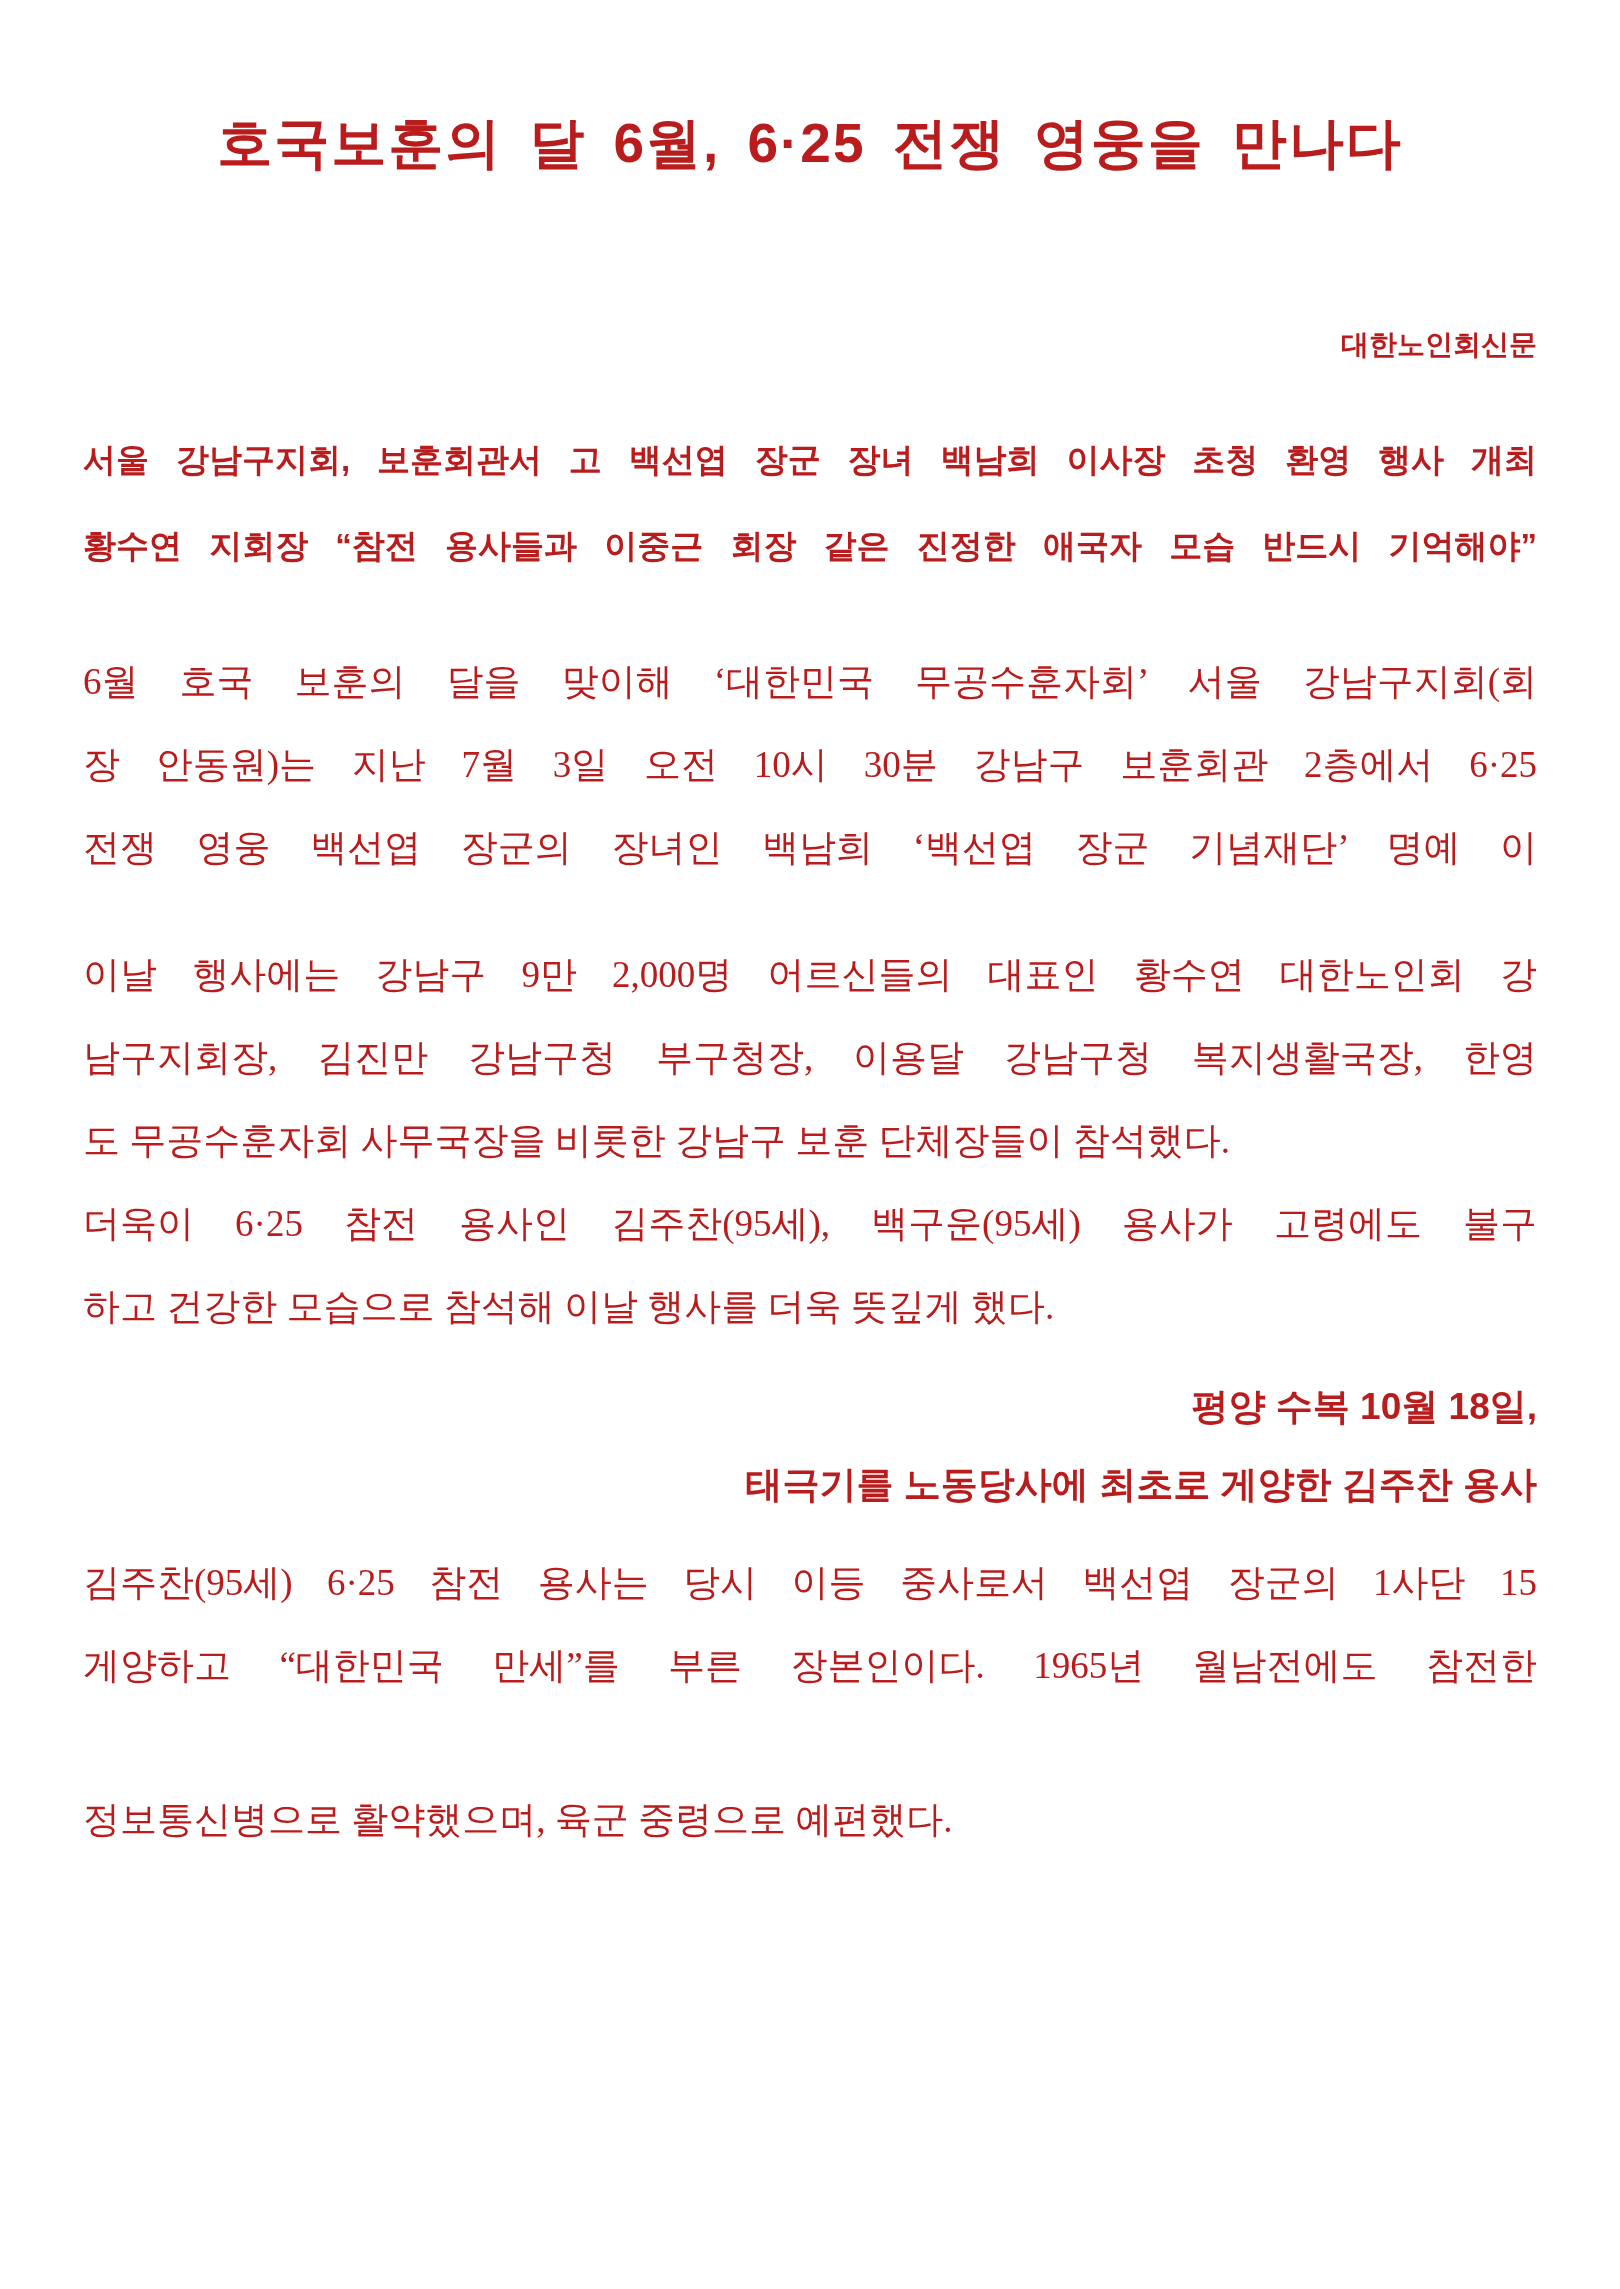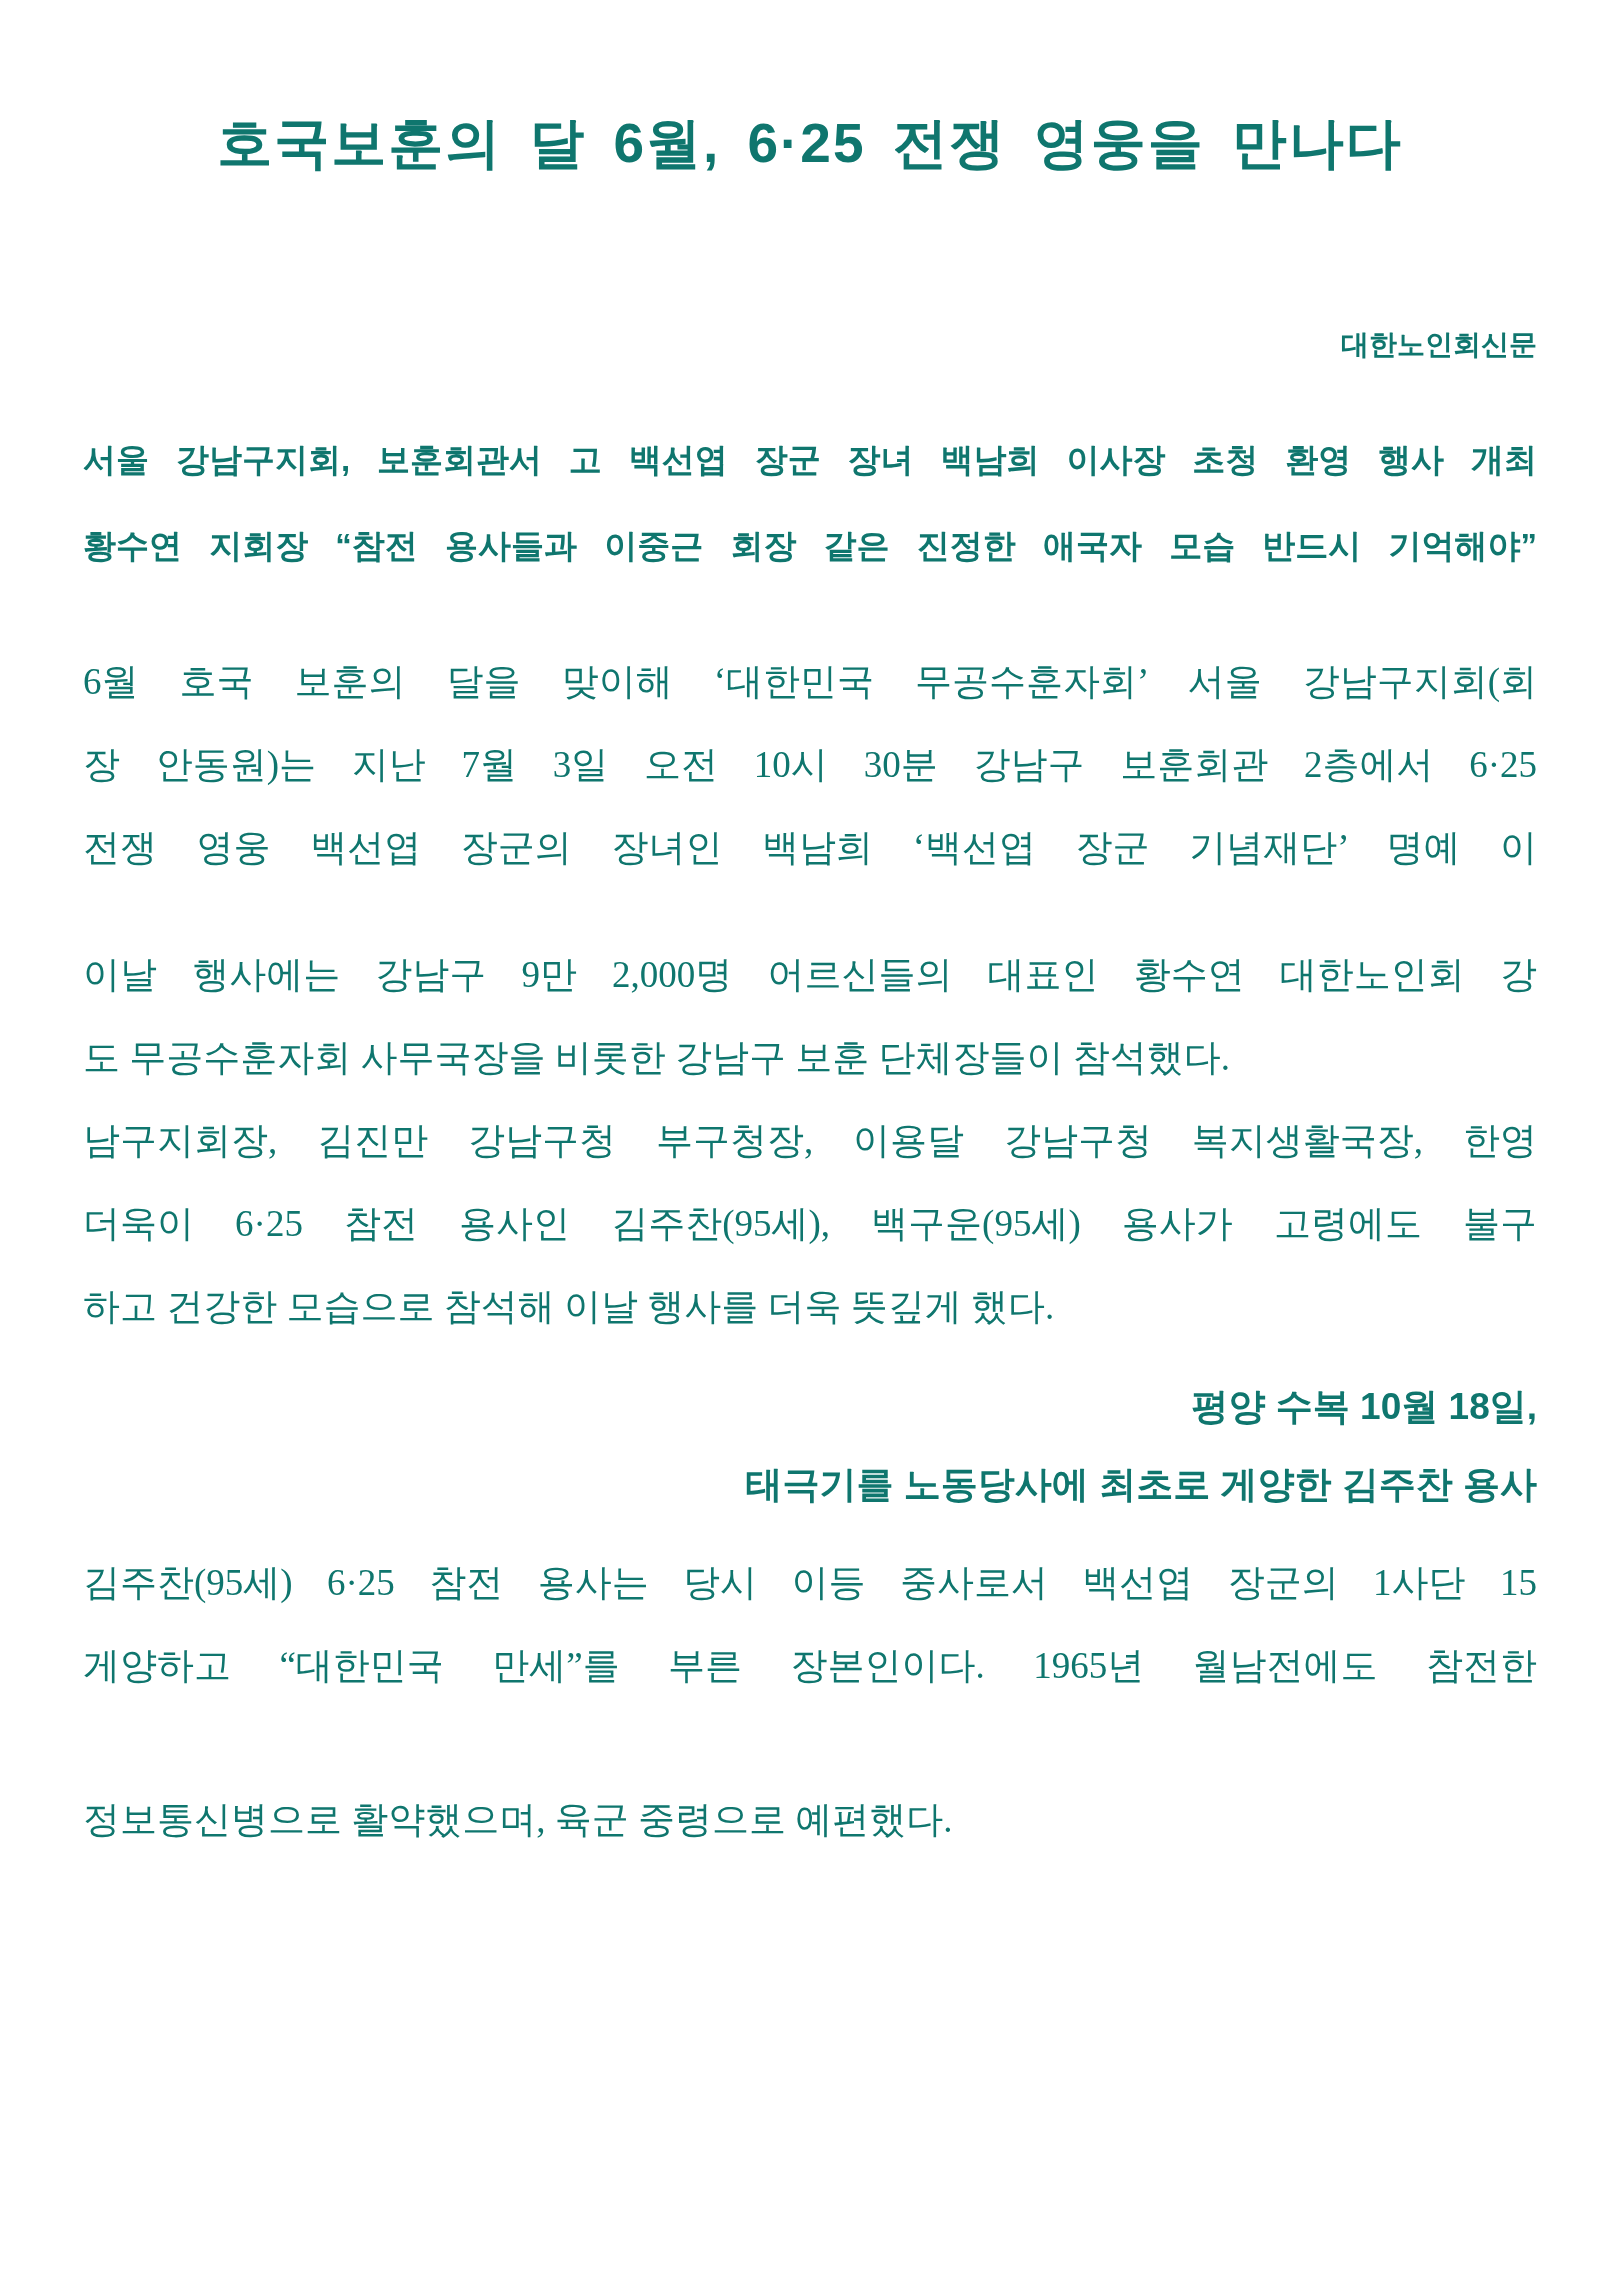--- a/index.html
+++ b/index.html
@@ -2,21 +2,21 @@
 <html lang="ko"><head>
 <meta charset="utf-8">
 <style>
   html, body { margin: 0; padding: 0; background: #ffffff; }
   .page {
     position: relative;
     width: 1620px;
     height: 2020px;
     margin: 0 auto;
     background: #ffffff;
-    color: #0f766e;
+    color: #b91c1c;
     box-sizing: border-box;
     padding: 0 83px;
     overflow: hidden;
   }
   
   .title {
     margin: 106px 0 0 0;
     font-family: "Liberation Sans", sans-serif;
     font-weight: bold;
     font-size: 55px;
@@ -82,22 +82,22 @@
   </div>
 
   <div class="para p1">
     <div class="line jl">6월 호국 보훈의 달을 맞이해 ‘대한민국 무공수훈자회’ 서울 강남구지회(회</div>
     <div class="line jl">장 안동원)는 지난 7월 3일 오전 10시 30분 강남구 보훈회관 2층에서 6·25</div>
     <div class="line jl">전쟁 영웅 백선엽 장군의 장녀인 백남희 ‘백선엽 장군 기념재단’ 명예 이</div>
   </div>
 
   <div class="para p2">
     <div class="line jl">이날 행사에는 강남구 9만 2,000명 어르신들의 대표인 황수연 대한노인회 강</div>
+    <div class="line jl">남구지회장, 김진만 강남구청 부구청장, 이용달 강남구청 복지생활국장, 한영</div>
     <div class="line ll">도 무공수훈자회 사무국장을 비롯한 강남구 보훈 단체장들이 참석했다.</div>
-    <div class="line jl">남구지회장, 김진만 강남구청 부구청장, 이용달 강남구청 복지생활국장, 한영</div>
   </div>
 
   <div class="para p3">
     <div class="line jl">더욱이 6·25 참전 용사인 김주찬(95세), 백구운(95세) 용사가 고령에도 불구</div>
     <div class="line ll">하고 건강한 모습으로 참석해 이날 행사를 더욱 뜻깊게 했다.</div>
   </div>
 
   <div class="subhead">
     <div class="line">평양 수복 10월 18일,</div>
     <div class="line">태극기를 노동당사에 최초로 게양한 김주찬 용사</div>

